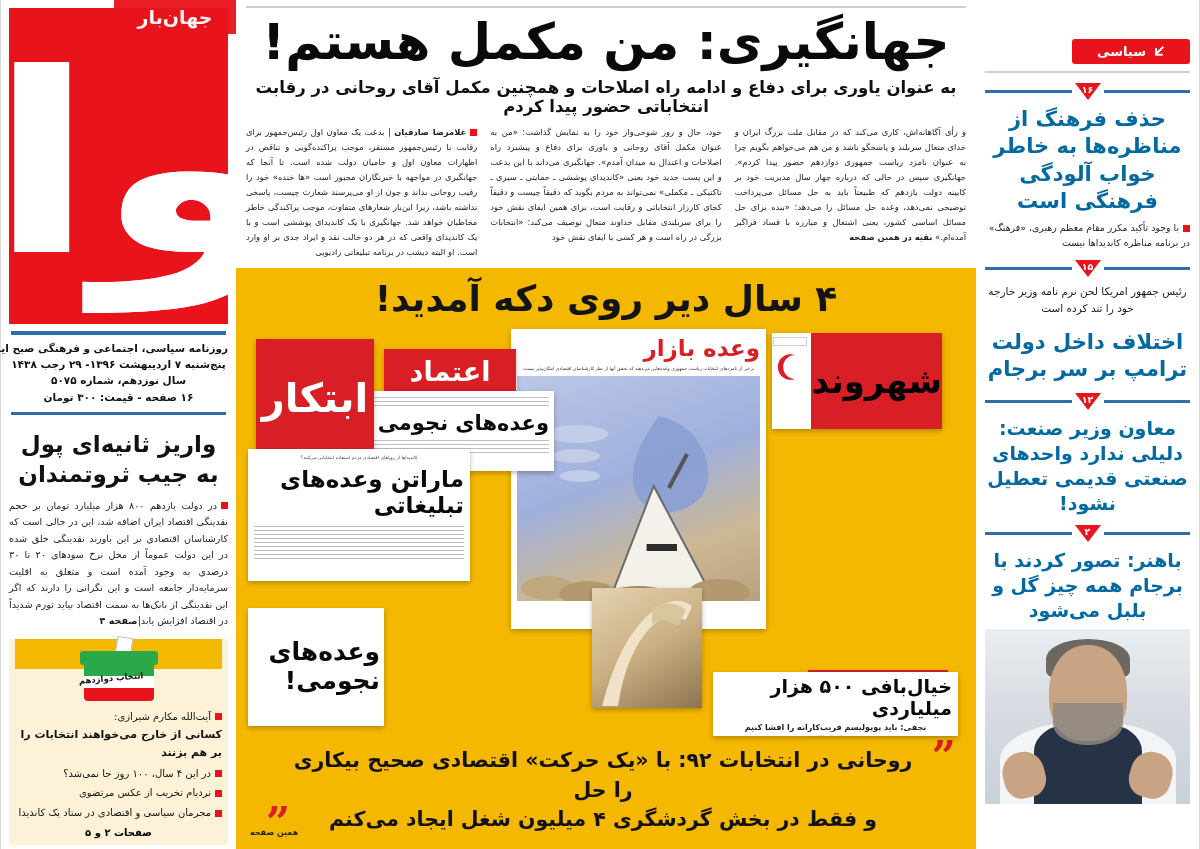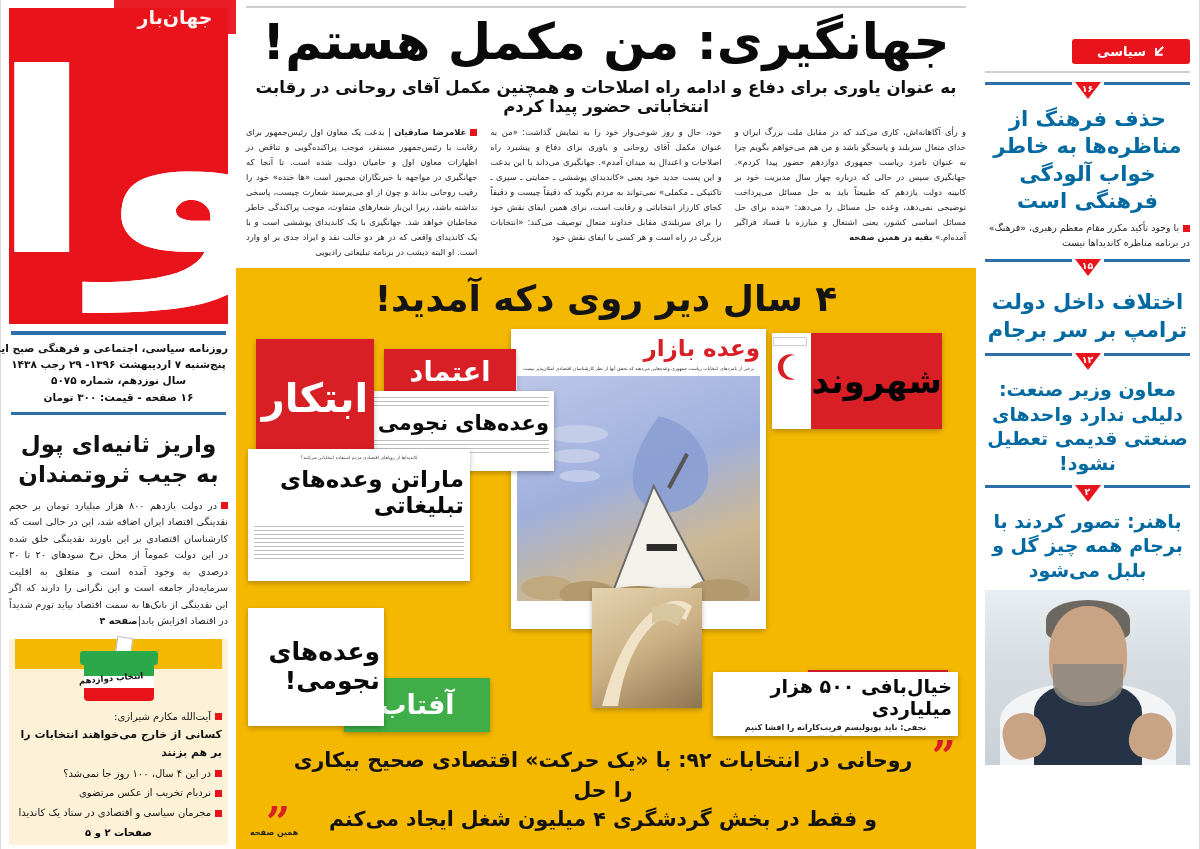--- a/index.html
+++ b/index.html
@@ -305,21 +305,21 @@
   }
   .badge-politics .arrow {
     display: inline-block; width: 13px; height: 13px;
   }
   .left-top-rule { height: 2px; background: #cfcfcf; margin: 7px 0 0 0; }
 
   .divider-wrap {
     position: relative;
     height: 18px;
     margin: 9px 0 6px 0;
-    display: flex; 
+    display: flex; align-items: center;
   }
   .divider-wrap .ln { flex: 1; height: 3px; background: #2f6fa8; }
   .pgbadge {
     width: 0; height: 0;
     border-left: 13px solid transparent;
     border-right: 13px solid transparent;
     border-top: 17px solid #e8131b;
     position: relative;
     margin: 0 3px;
   }
@@ -435,20 +435,21 @@
     </div>
 
     <div>
       <div class="divider-wrap">
         <div class="ln"></div>
         <div class="pgbadge">
           <span>۱۵</span>
         </div>
         <div class="ln"></div>
       </div>
+      <div class="side-kicker">رئیس جمهور امریکا لحن نرم نامه وزیر خارجه خود را تند کرده است</div>
       <div class="side-title big" style="margin-top:12px">اختلاف داخل دولت ترامپ بر سر برجام</div>
     </div>
 
     <div>
       <div class="divider-wrap">
         <div class="ln"></div>
         <div class="pgbadge">
           <span>۱۲</span>
         </div>
         <div class="ln"></div>
@@ -560,25 +561,20 @@
           <div style="font-size:8px;text-align:center;font-weight:bold;color:#222;margin-top:3px">نجفی: باید پوپولیسم فریب‌کارانه را افشا کنیم</div>
           <div style="font-size:5.5px;text-align:center;color:#555;margin-top:2px">صفحات ۳ و ۲۷</div>
         </div>
         <div class="clip cartoon2" style="bottom:28px; right:262px; width:110px; height:120px; z-index:4;">
           <svg viewBox="0 0 110 120" width="110" height="120">
             <path d="M10 118 q18 -70 52 -96 q22 -16 38 -4 l-6 14 q-20 -8 -34 6 q-26 26 -34 80 z" fill="#efe2c6"></path>
             <path d="M60 20 q20 -10 34 2 l-8 16 q-14 -10 -26 -2 z" fill="#d8c69f"></path>
           </svg>
         </div>
 
-        <div class="clip" style="bottom:4px; left:96px; width:146px; height:54px; z-index:6; padding:0;">
-          <div style="display:flex;height:54px;background:#3fae49;align-items:center;justify-content:center;">
-            <span style="color:#fff;font-size:27px;font-weight:bold;">آفتاب</span>
-          </div>
-        </div>
         <div class="clip" style="bottom:10px; left:0px; width:136px; height:118px; z-index:7; padding:6px 4px; display:flex; align-items:center; justify-content:center;">
           <div class="hl" style="font-size:25px">وعده‌های نجومی!</div>
         </div>
       </div>
 
       <div class="yf-quote">
         <span class="qmark right">”</span>
         <div class="qline">روحانی در انتخابات ۹۲: با «یک حرکت» اقتصادی صحیح بیکاری را حل</div>
         <div class="qline">و فقط در بخش گردشگری ۴ میلیون شغل ایجاد می‌کنم</div>
         <span class="qmark left">”</span>

